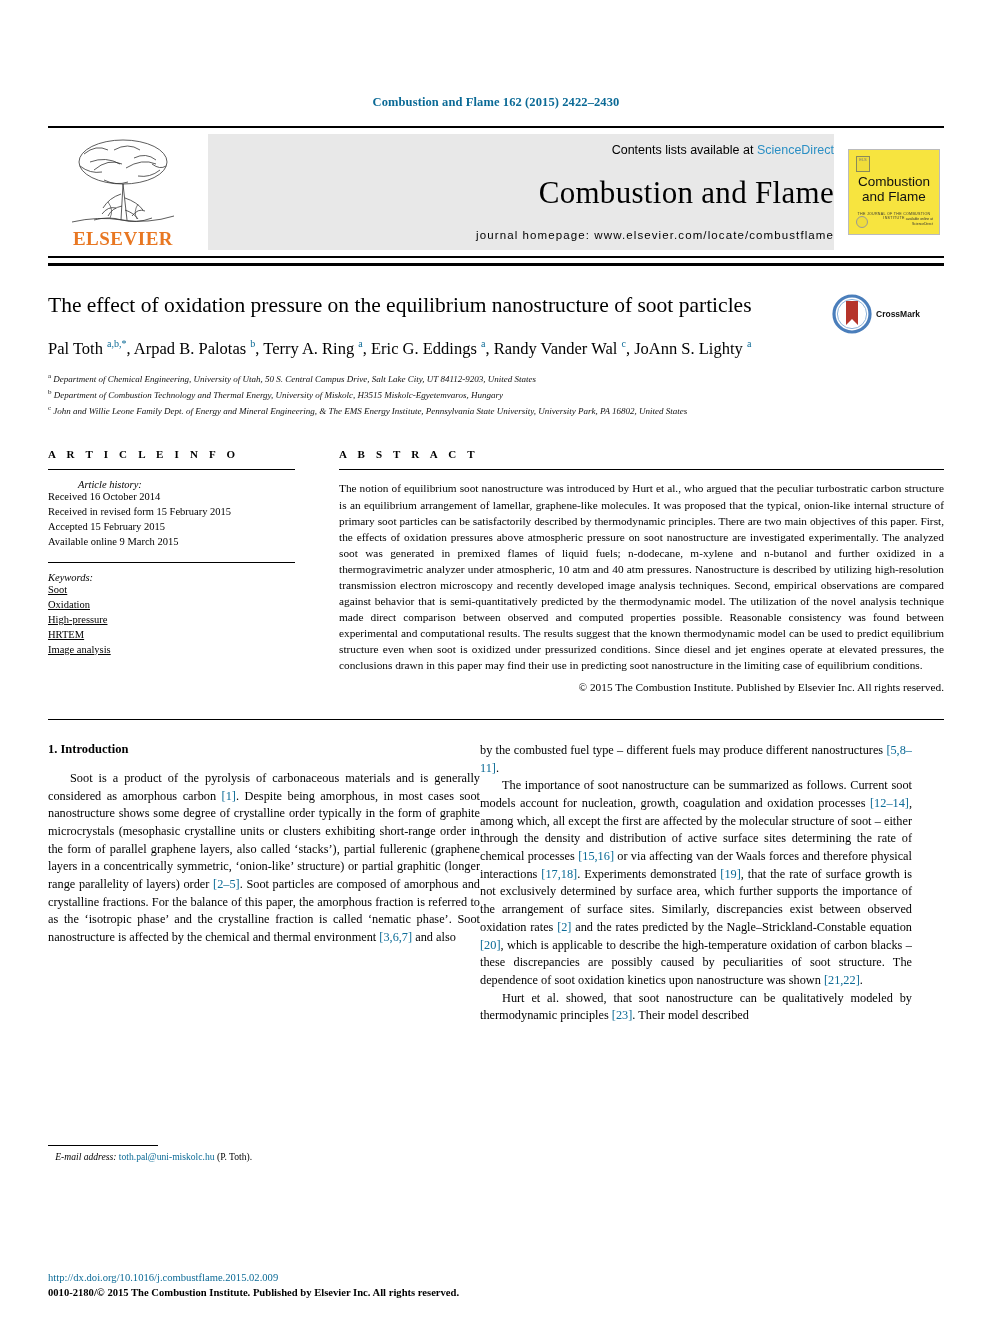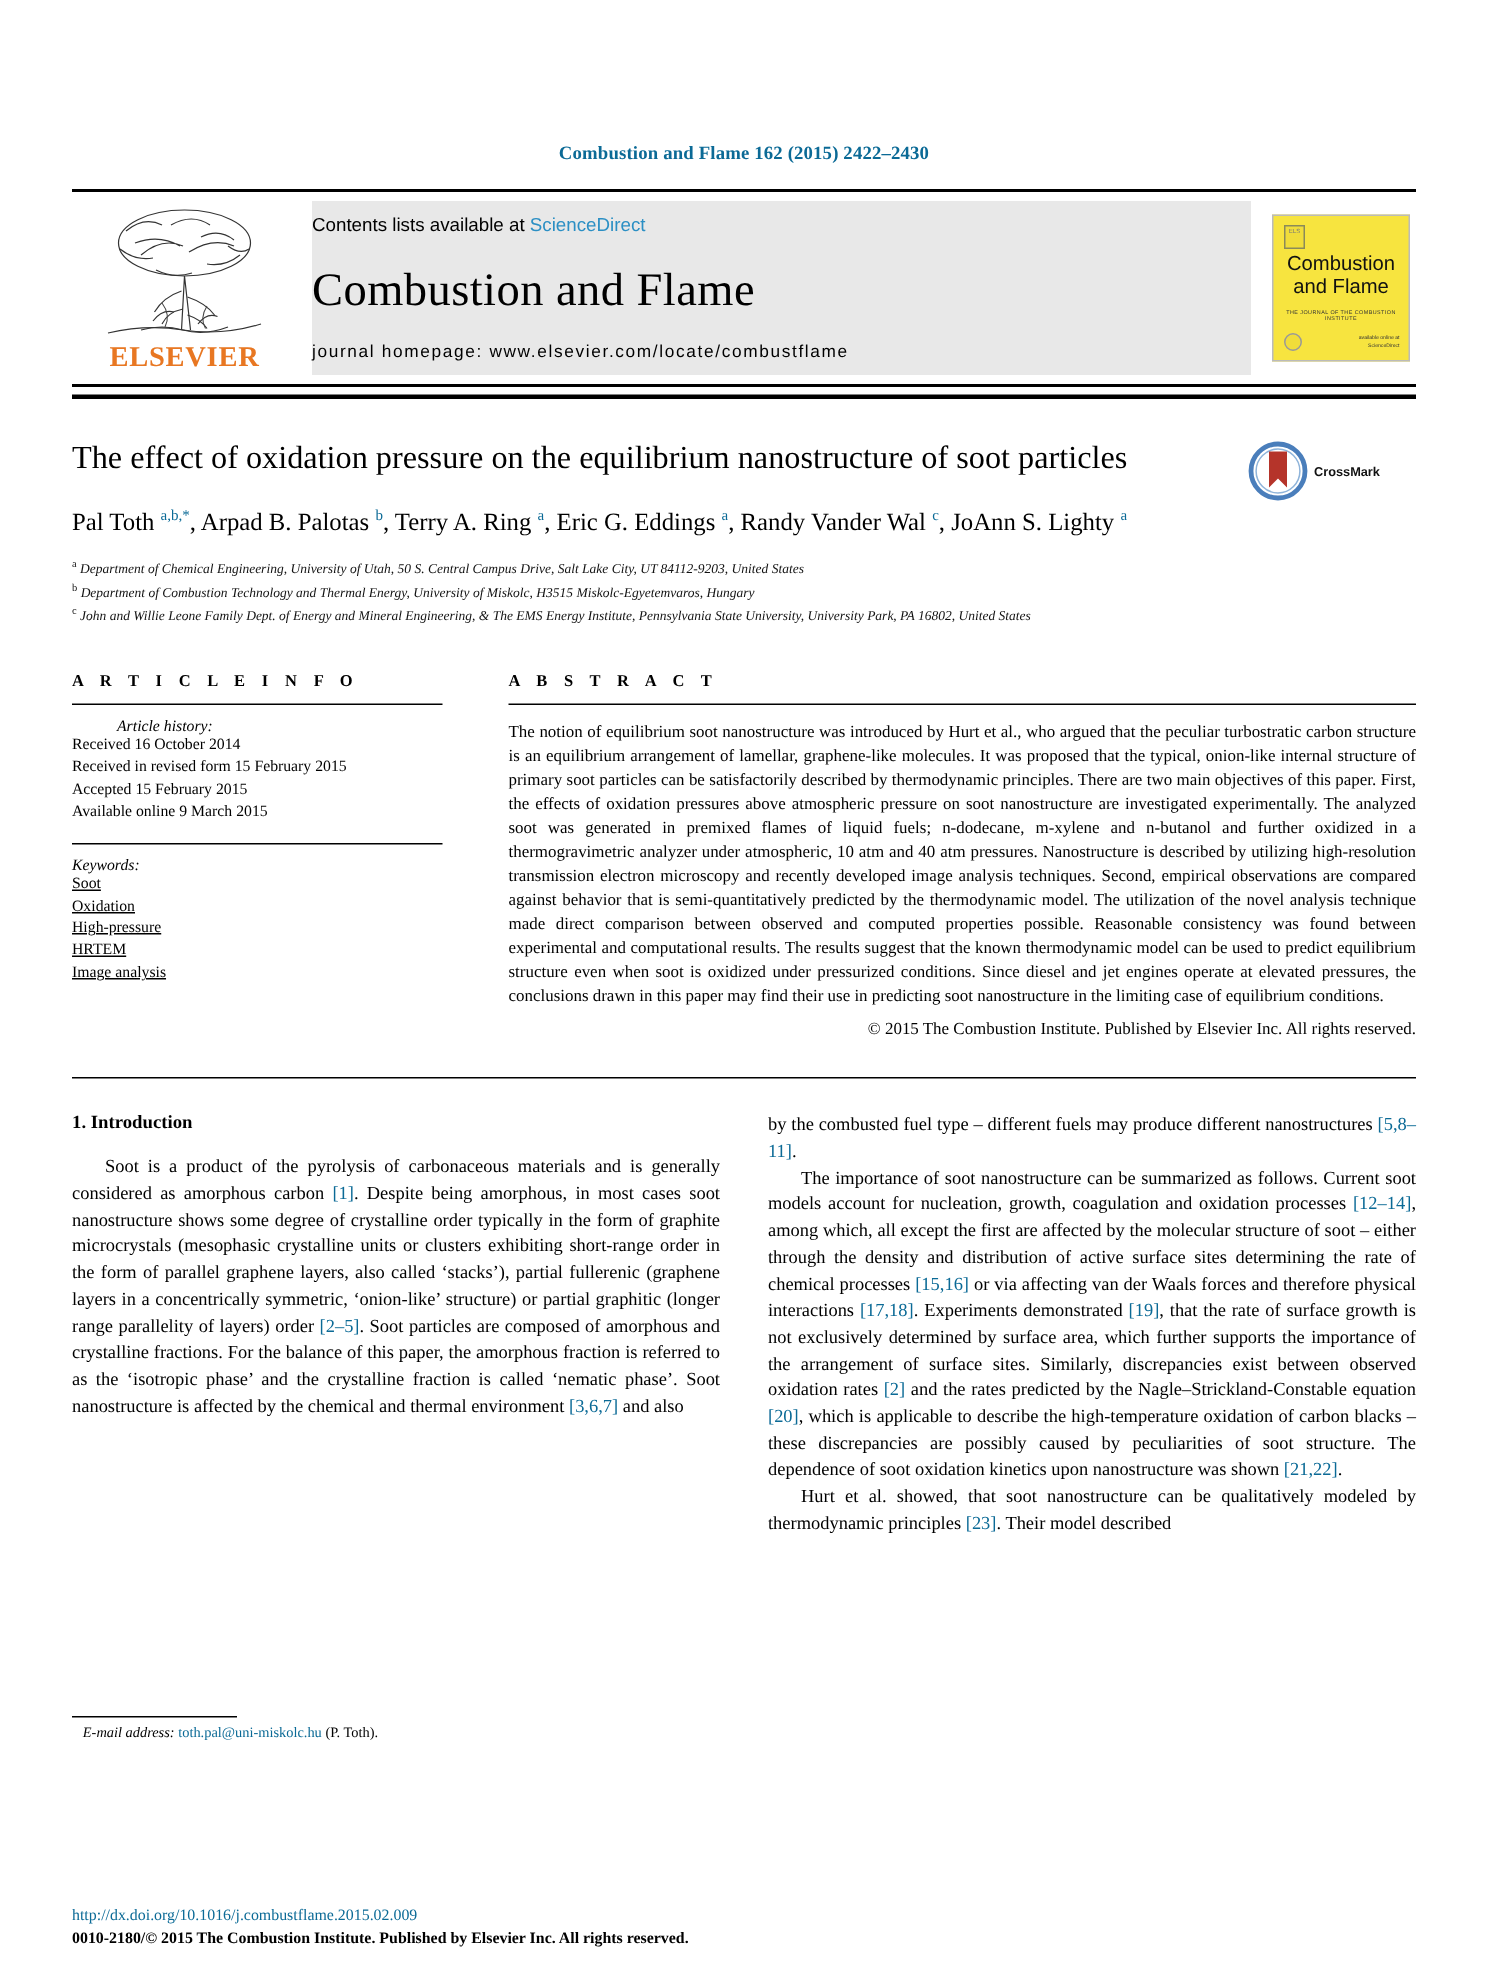--- a/index.html
+++ b/index.html
@@ -54,21 +54,21 @@
     color: #e87722;
     line-height: 1;
     margin-top: 1px;
   }
   .journal-band {
     flex: 1 1 auto;
     background: #e8e8e8;
     display: flex;
     flex-direction: column;
     justify-content: space-between;
-    align-items: flex-start;
+    align-items: flex-end;
     padding: 9px 0 9px 0;
     margin: 0 10px;
   }
   .contents-line {
     font-family: "Liberation Sans", sans-serif;
     font-size: 12.5px;
     color: #000;
   }
   .contents-line .sd {
     color: #2b8fc4;
@@ -87,21 +87,21 @@
   }
   .cover-thumb {
     flex: 0 0 100px;
     width: 100px;
     display:flex;
     align-items:center;
     justify-content:center;
   }
   .cover-inner {
     width: 92px;
-    height: 98px;
+    height: 86px;
     background: #f7e43f;
     border: 1px solid #bbb;
     position: relative;
     font-family: "Liberation Sans", sans-serif;
     overflow: hidden;
   }
   .cover-els {
     position:absolute; top:6px; left:7px;
     width: 14px; height: 16px;
     border: 1px solid #8a8a5a;
@@ -216,21 +216,20 @@
     margin-top: 8px;
     text-align: right;
     font-size: 11.3px;
   }
 
   
   .divider-rule { margin: 26px 48px 0 48px; border-top: 1px solid #000; }
   .body-cols {
     margin: 22px 32px 0 48px;
     display: flex;
-    gap: 32px;
   }
   .bcol { width: 432px; flex: 0 0 432px; position: relative; }
   .section-title {
     font-family: "Liberation Serif", serif;
     font-weight: bold;
     font-size: 12.5px;
     margin-bottom: 13px;
   }
   .para {
     font-size: 12.3px;

